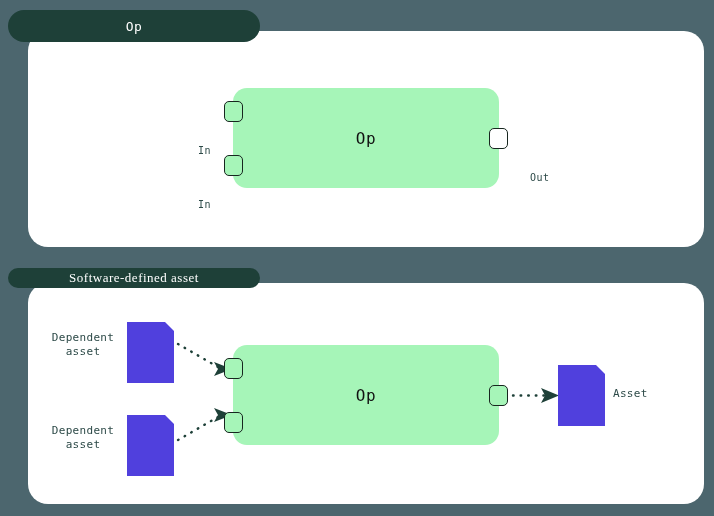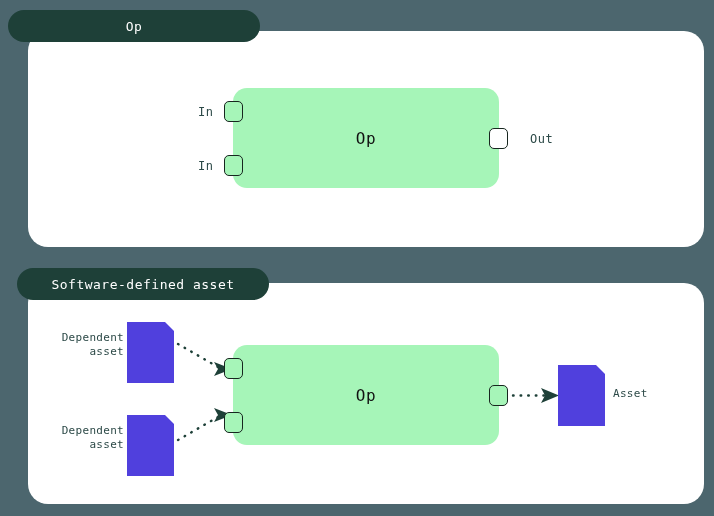--- a/index.html
+++ b/index.html
@@ -46,42 +46,43 @@
     width:19px;height:21px;
     border:1.6px solid #17261f;
     border-radius:5px;
     box-sizing:border-box;
     background:#ffffff;
   }
   .port.filled{background:#a6f5b8;}
 
   .port-label{
     position:absolute;
-    font-size:12px;
+    font-size:10px;
     color:#2d4a48;
     white-space:nowrap;
     letter-spacing:0.5px;
+    margin-top:40px;
   }
 
   
   .asset-icon{
     position:absolute;
     width:47px;height:61px;
   }
   .asset-icon svg{display:block;width:47px;height:61px;}
 
   .asset-label{
     position:absolute;
     font-size:11px;
     color:#2d4a48;
     line-height:14px;
     white-space:pre-line;
     letter-spacing:0.3px;
   }
-  .asset-label.right-align{text-align:right;}
+  .asset-label.right-align{text-align:center;}
 
   
   .connector{position:absolute;overflow:visible;}
   .connector svg{display:block;overflow:visible;}
 </style>
 </head>
 <body>
 
 <div id="stage">
 
@@ -99,21 +100,21 @@
   <div class="port-label" style="left:198px;top:105px;">In</div>
 
   <div class="port filled" style="left:224px;top:155px;"></div>
   <div class="port-label" style="left:198px;top:159px;">In</div>
 
   <div class="port" style="left:489px;top:128px;"></div>
   <div class="port-label" style="left:530px;top:132px;">Out</div>
 
   <div class="panel" style="left:28px;top:283px;width:676px;height:221px;"></div>
 
-  <div class="panel-tab" style="left:17px;top:268px;width:252px;height:32px;">
+  <div class="panel-tab" style="left:8px;top:268px;width:252px;height:20px;font-family:Liberation Serif, serif;">
     <span>Software-defined asset</span>
   </div>
 
   <div class="asset-label right-align" style="left:42px;top:331px;width:82px;">Dependent
 asset</div>
   <div class="asset-icon" style="left:127px;top:322px;">
     <svg viewBox="0 0 47 61" xmlns="http://www.w3.org/2000/svg">
       <path d="M0 0 H38 L47 9 V61 H0 Z" fill="#5040dd"></path>
     </svg>
   </div>

